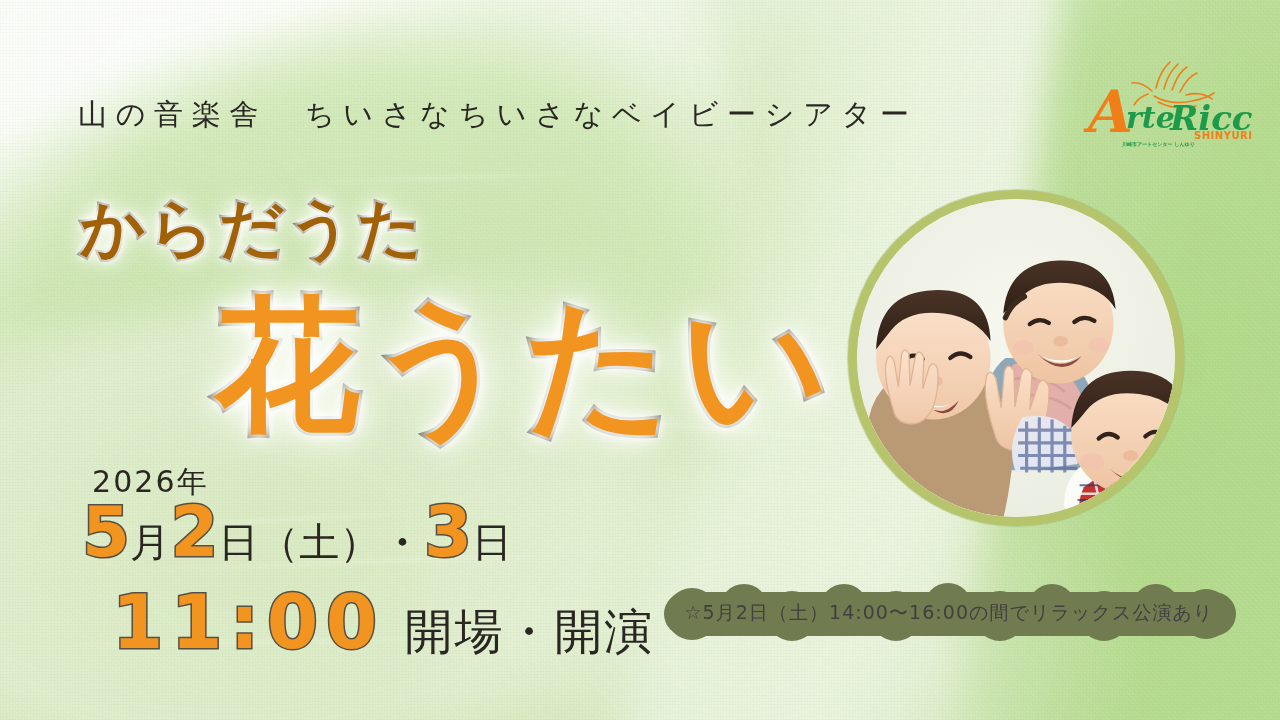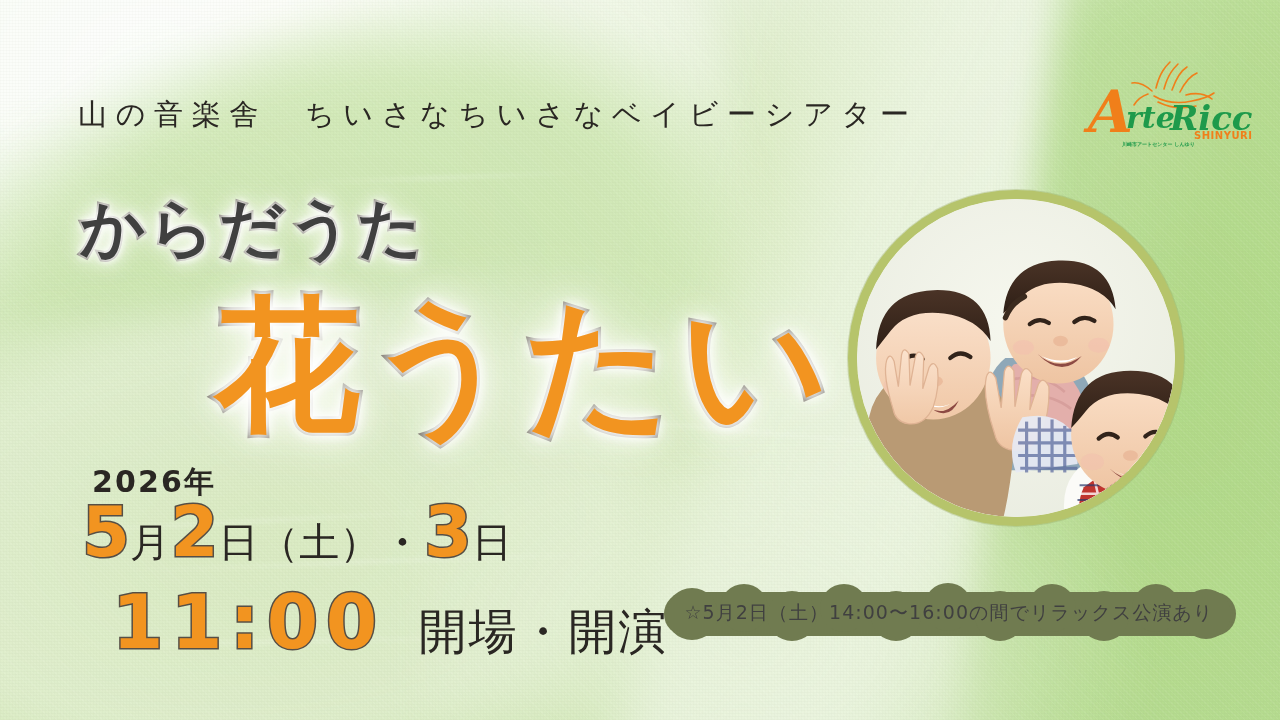--- a/index.html
+++ b/index.html
@@ -103,21 +103,21 @@
 
   
   .logo { position:absolute; right:28px; top:58px; width:170px; height:92px; }
   .logo svg { display:block; width:100%; height:100%; }
 
   
   .subtitle {
     position:absolute; left:80px; top:185px;
     font-size:64px; font-weight:700;
     letter-spacing:.06em;
-    color:#404040;
+    color:#a16207;
     white-space:nowrap;
     -webkit-text-stroke:4px #564f46;
     paint-order:stroke fill;
     text-shadow:
       0 0 9px #ffffff, 0 0 9px #ffffff, 0 0 16px #ffffff,
       0 0 22px #fdfff6, 0 0 30px #f4f9ea;
   }
 
   
   .maintitle {
@@ -130,21 +130,21 @@
     paint-order:stroke fill;
     text-shadow:
       0 0 14px #ffffff, 0 0 14px #ffffff, 0 0 26px #ffffff,
       0 0 40px #fcfff4, 0 0 56px #f2f8e6;
   }
 
   
   .year {
     position:absolute; left:92px; top:462px;
     font-size:30px; color:#2a2723; letter-spacing:.07em;
-    white-space:nowrap; font-weight:700;
+    white-space:nowrap; font-weight:400;
   }
   .dateline {
     position:absolute; left:82px; top:498px;
     white-space:nowrap;
     display:flex; align-items:baseline;
     color:#2a2723;
   }
   .dateline .num {
     font-size:69px; font-weight:700; color:#F29420;
     -webkit-text-stroke:3px #564f46; paint-order:stroke fill;
@@ -163,21 +163,21 @@
     position:absolute; left:80px; top:585px;
     white-space:nowrap; display:flex; align-items:baseline;
   }
   .timeline .clock {
     font-size:74px; font-weight:700; color:#F29420;
     -webkit-text-stroke:3px #564f46; paint-order:stroke fill;
     letter-spacing:.10em; line-height:1;margin-left:32px;
   }
   .timeline .open {
     font-size:48px; font-weight:500; color:#2a2723;
-    letter-spacing:.04em; line-height:1; margin-left:34px;
+    letter-spacing:.04em; line-height:1; margin-left:20px;
   }
 
   
   .photo-wrap {
     position:absolute; left:848px; top:190px;
     width:336px; height:336px;
     border-radius:50%;
     background:#b6c46b;
     padding:9px;
     box-shadow:0 0 0 1px rgba(150,165,95,.35);

